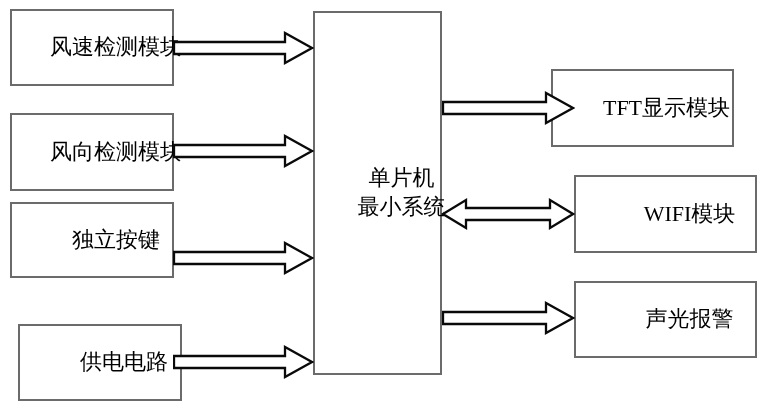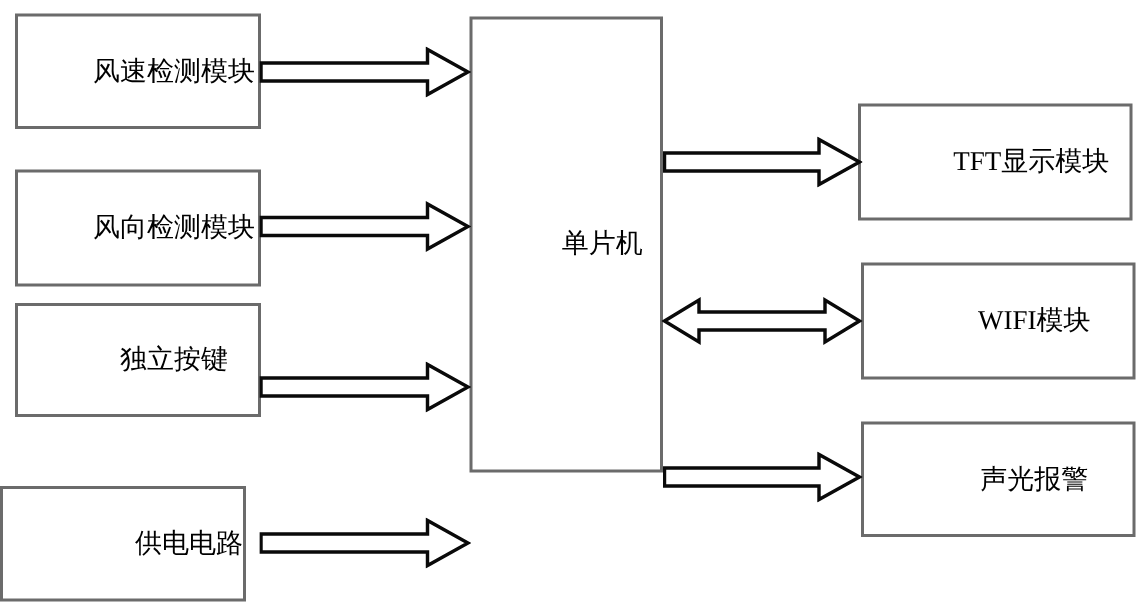--- a/index.html
+++ b/index.html
@@ -18,21 +18,21 @@
   }
   .box {
     position: absolute;
     box-sizing: border-box;
     border: 2px solid var(--box-border, #6b6b6b);
     background: #ffffff;
     display: flex;
     align-items: center;
     justify-content: center;
     text-align: center;
-    font-size: 18px;
+    font-size: 22px;
     line-height: 1.3;
     padding-left: 48px;
   }
   .box .lbl {
     display: block;
     white-space: nowrap;
   }
   .arrow {
     position: absolute;
     display: block;
@@ -40,25 +40,25 @@
   .arrow path {
     fill: #ffffff;
     stroke: var(--arrow-outline, #0a0a0a);
     stroke-width: 2.3;
     stroke-linejoin: miter;
   }
   
   .b-wind-speed     { left: 10px;  top: 9px;   width: 164px; height: 77px; }
   .b-wind-direction { left: 10px;  top: 113px; width: 164px; height: 78px; }
   .b-keys           { left: 10px;  top: 202px; width: 164px; height: 76px; }
-  .b-power          { left: 0;  top: 324px; width: 164px; height: 77px; justify-content: flex-end; }
+  .b-power          { left: 18px;  top: 324px; width: 164px; height: 77px; }
   
-  .b-mcu            { left: 313px; top: 11px;  width: 129px; height: 304px; }
+  .b-mcu            { left: 313px; top: 11px;  width: 129px; height: 364px; }
   
-  .b-tft            { left: 572px; top: 69px;  width: 183px; height: 78px; }
+  .b-tft            { left: 551px; top: 69px;  width: 183px; height: 78px; }
   .b-wifi           { left: 574px; top: 175px; width: 183px; height: 78px; }
   .b-alarm          { left: 574px; top: 281px; width: 183px; height: 77px; text-align: right; }
   
   .a-wind-speed { left: 173px; top: 31px;  }
   .a-wind-dir   { left: 173px; top: 134px; }
   .a-keys       { left: 173px; top: 241px; }
   .a-power      { left: 173px; top: 345px; }
   .a-tft        { left: 442px; top: 91px;  }
   .a-wifi       { left: 441px; top: 197px; }
   .a-alarm      { left: 442px; top: 301px; }
@@ -77,20 +77,21 @@
   <div class="box b-keys">
     <span class="lbl">独立按键</span>
   </div>
   <div class="box b-power">
     <span class="lbl">供电电路</span>
   </div>
 
   <div class="box b-mcu">
     <div>
       <span class="lbl">单片机</span>
+      <span class="lbl">最小系统</span>
     </div>
   </div>
 
   <div class="box b-tft">
     <span class="lbl">TFT显示模块</span>
   </div>
   <div class="box b-wifi">
     <span class="lbl">WIFI模块</span>
   </div>
   <div class="box b-alarm">

